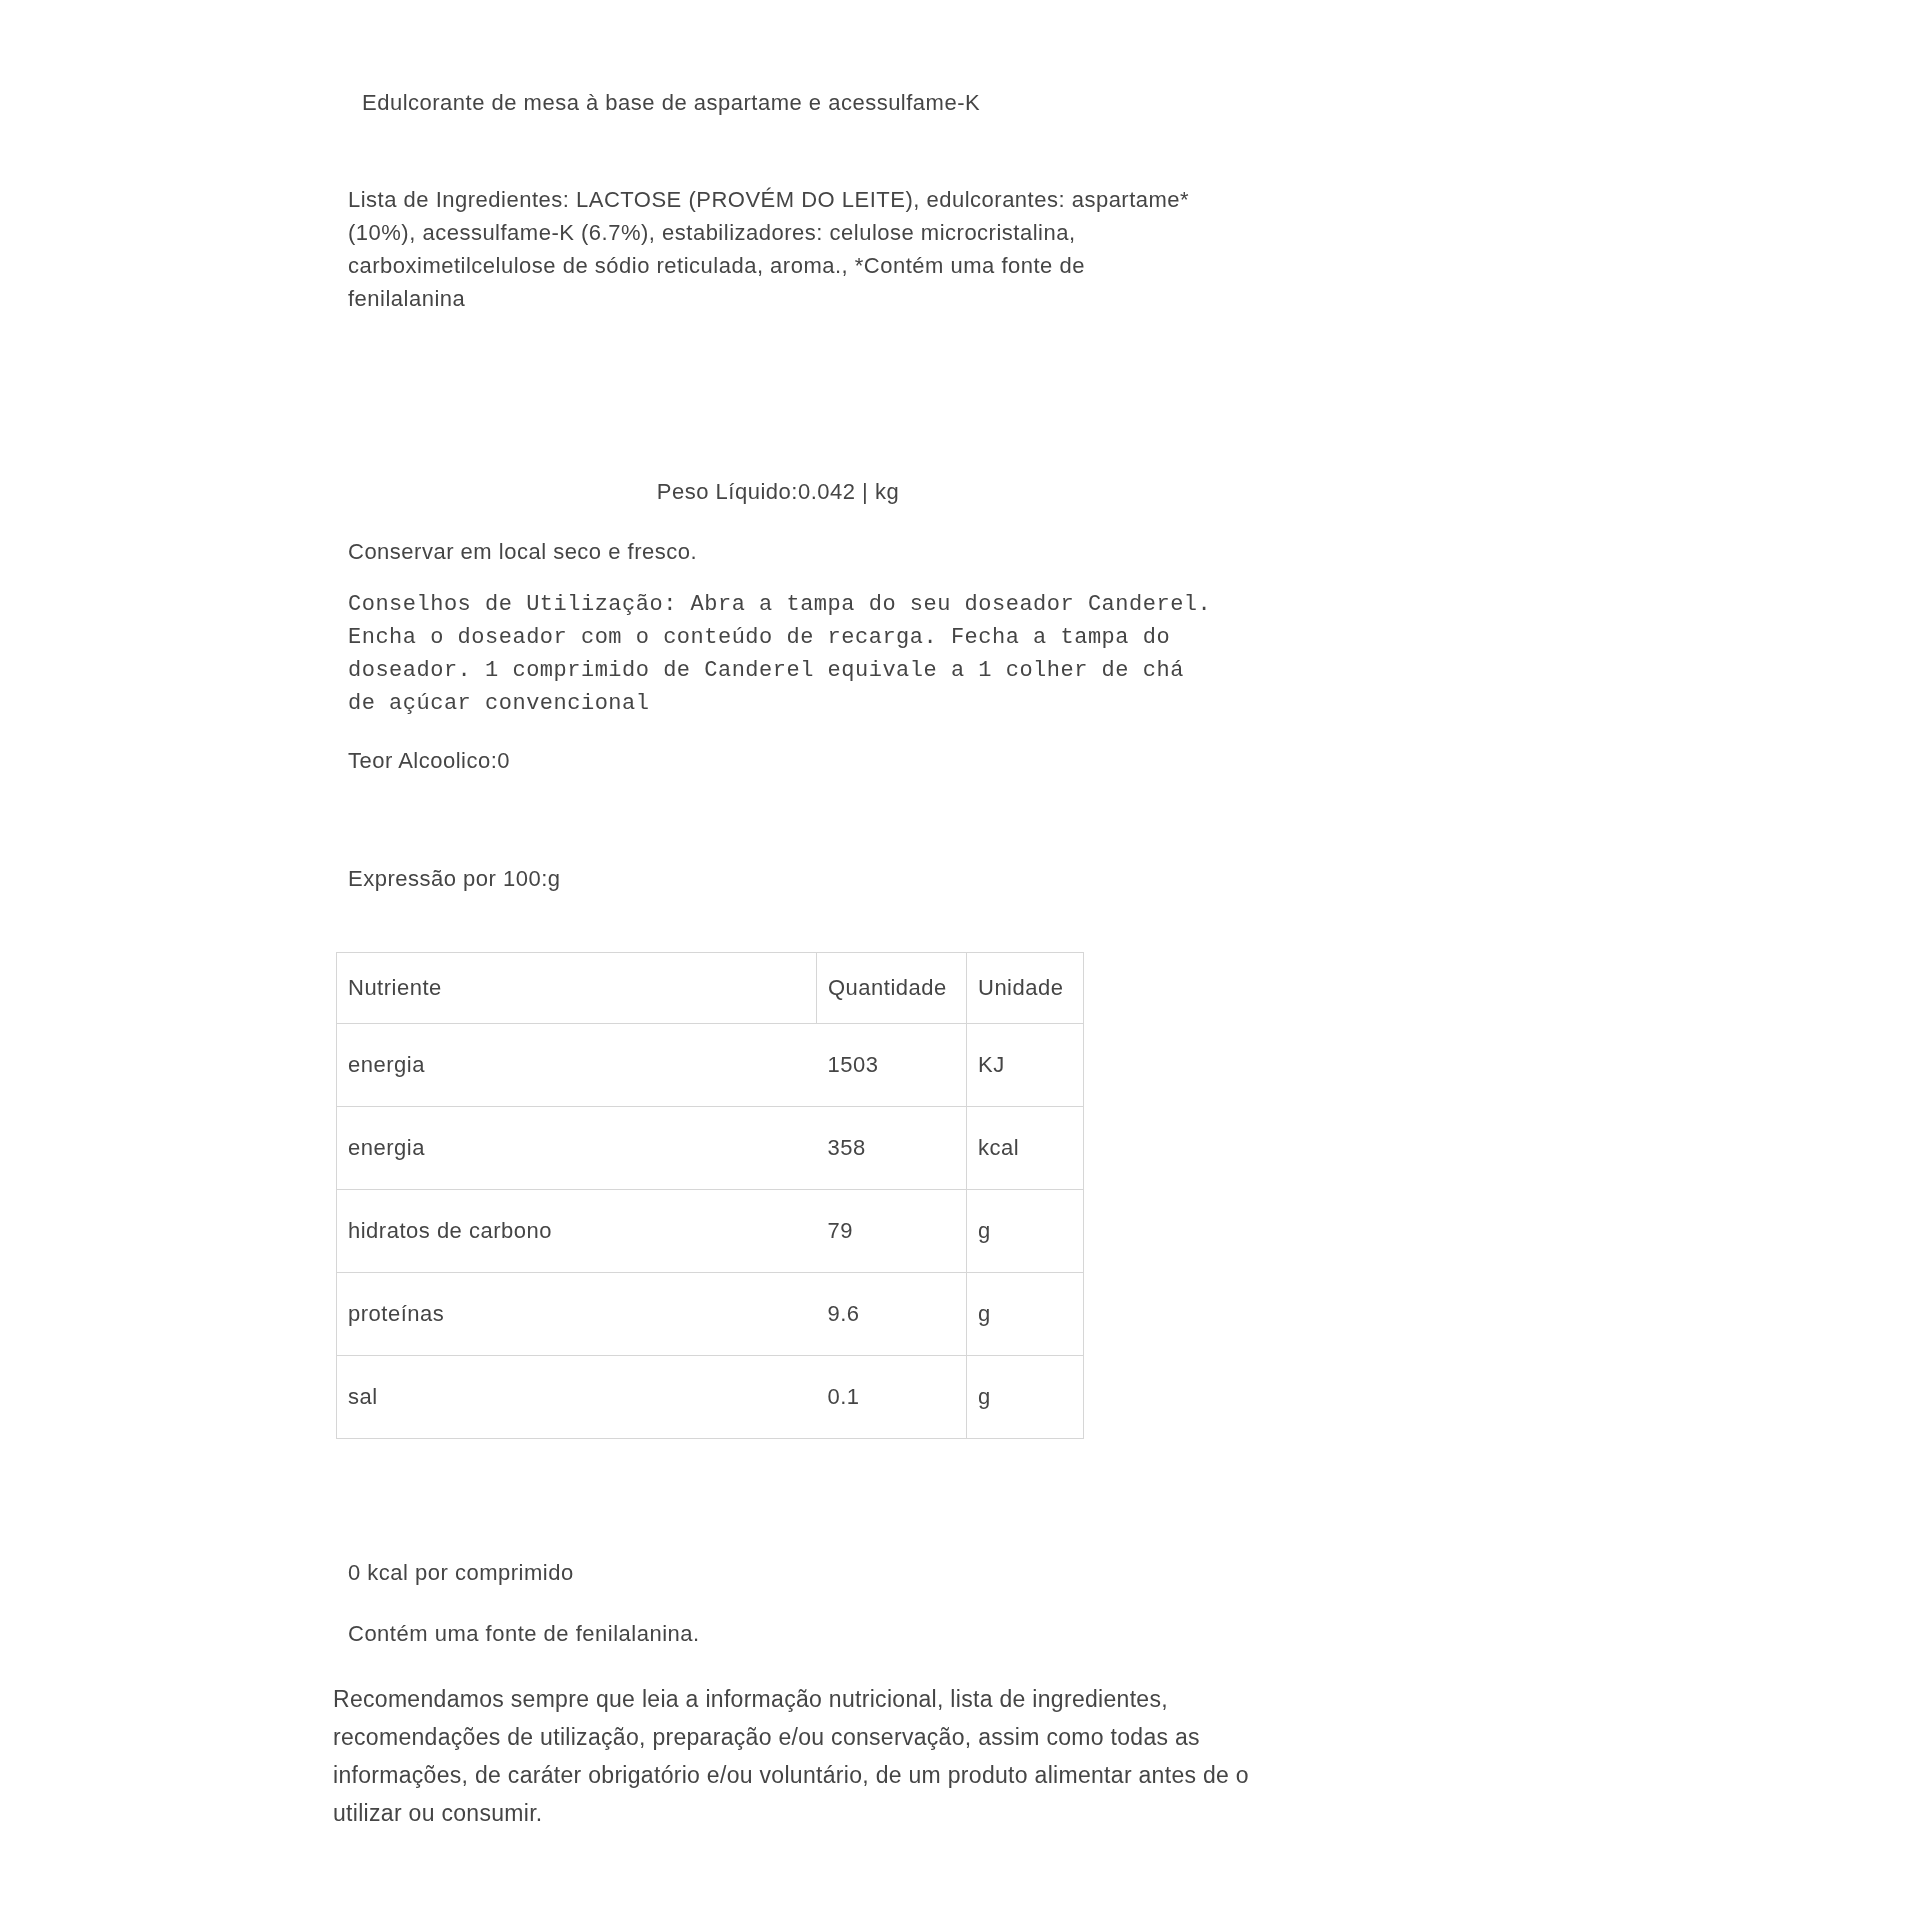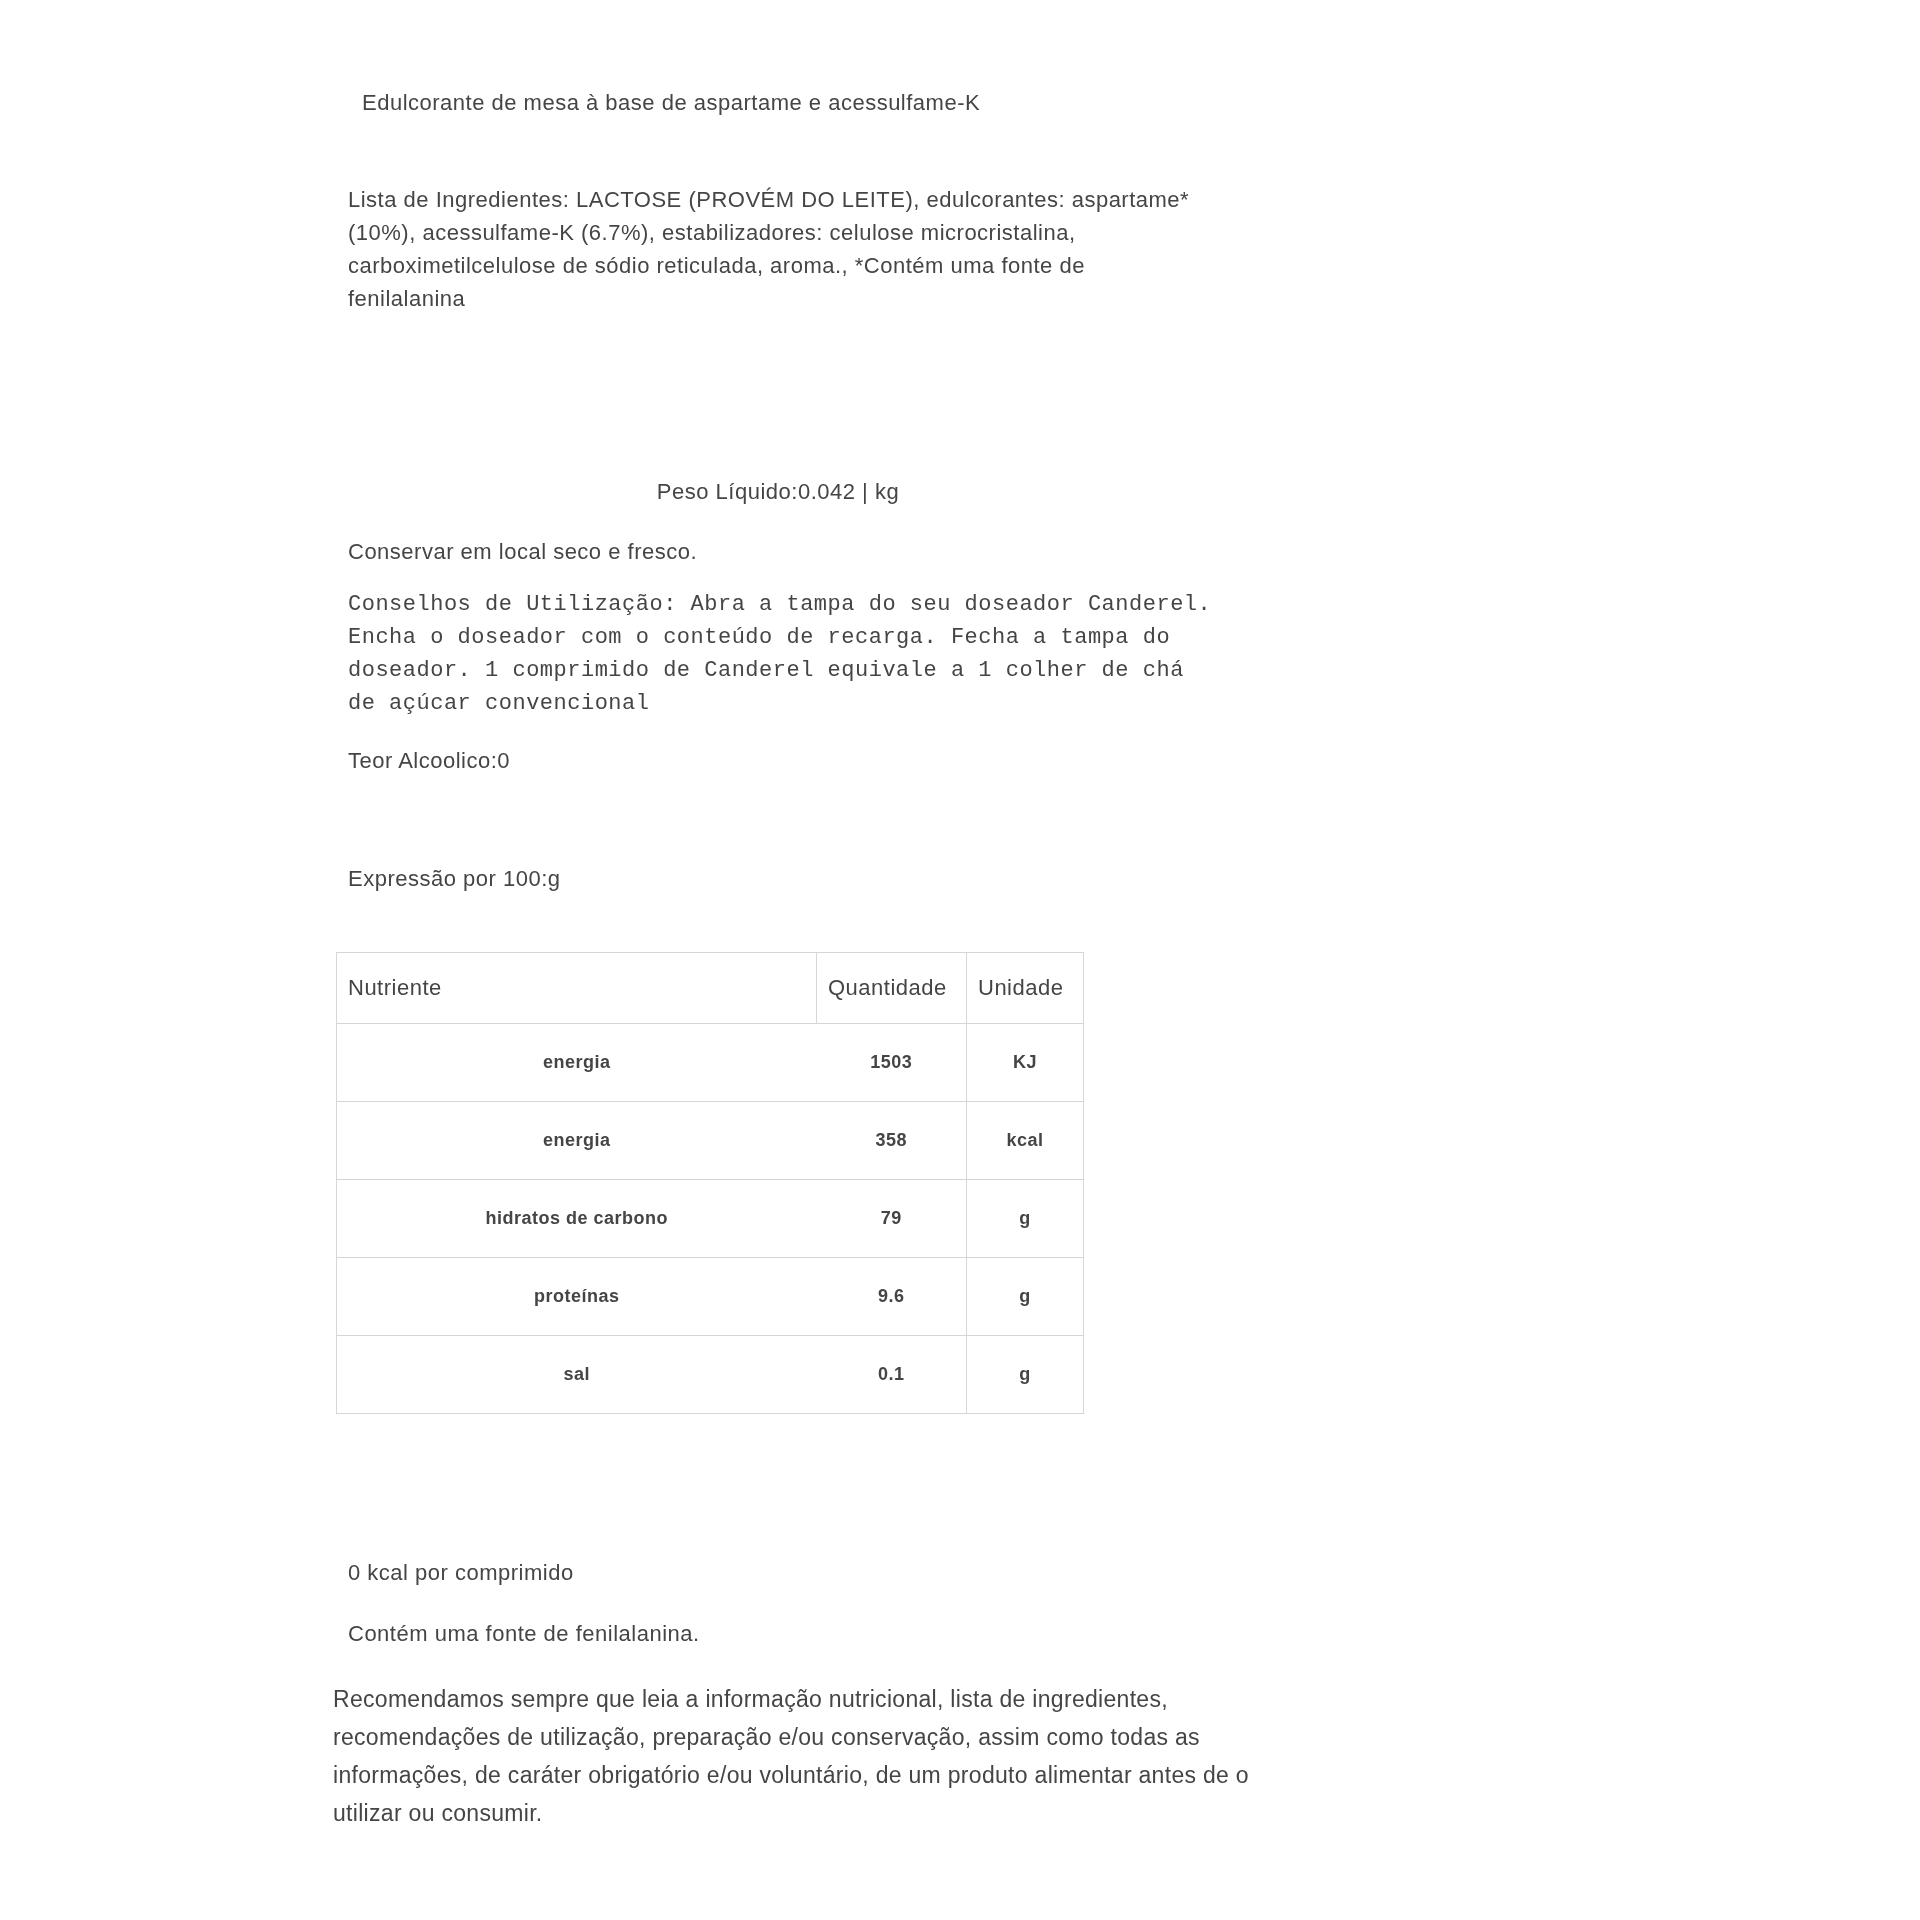--- a/index.html
+++ b/index.html
@@ -45,23 +45,23 @@
   .nutrition-table th {
     border: 1px solid #d6d6d6;
     font-weight: 400;
     text-align: left;
     font-size: 22px;
     letter-spacing: 0.5px;
     padding: 22px 11px;
   }
   .nutrition-table td {
     border-bottom: 1px solid #d6d6d6;
-    font-weight: 700;
-    text-align: center;
-    font-size: 18px;
+    font-weight: 400;
+    text-align: left;
+    font-size: 22px;
     letter-spacing: 0.5px;
     padding: 28px 11px;
   }
   .nutrition-table td.unit-cell { border-left: 1px solid #d6d6d6; }
 
   .kcal   { top: 1556px; width: 860px; }
   .contem { top: 1617px; width: 860px; }
   .disclaimer {
     position: absolute;
     left: 333px;

